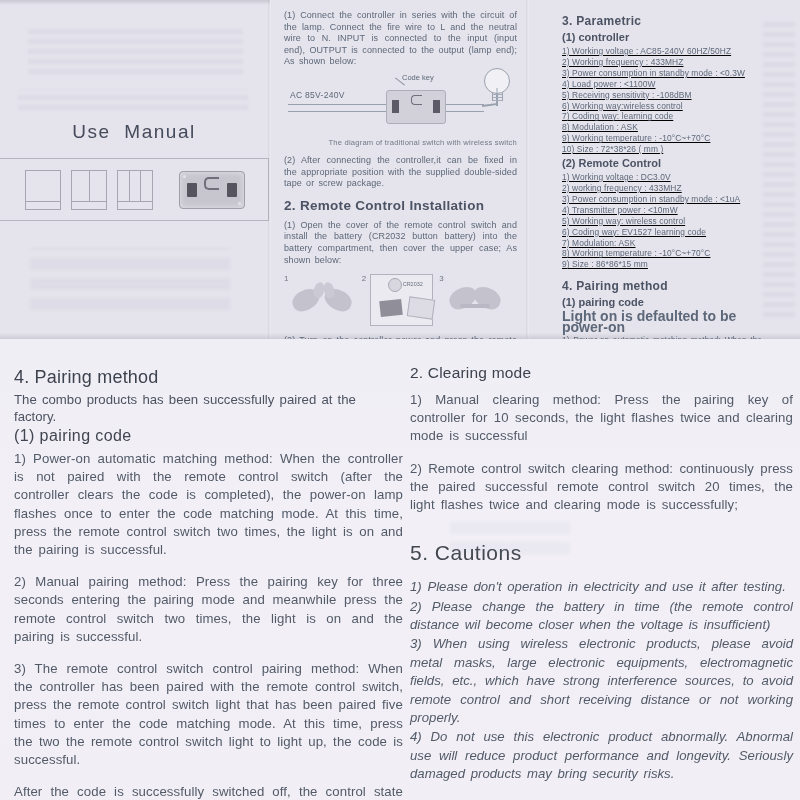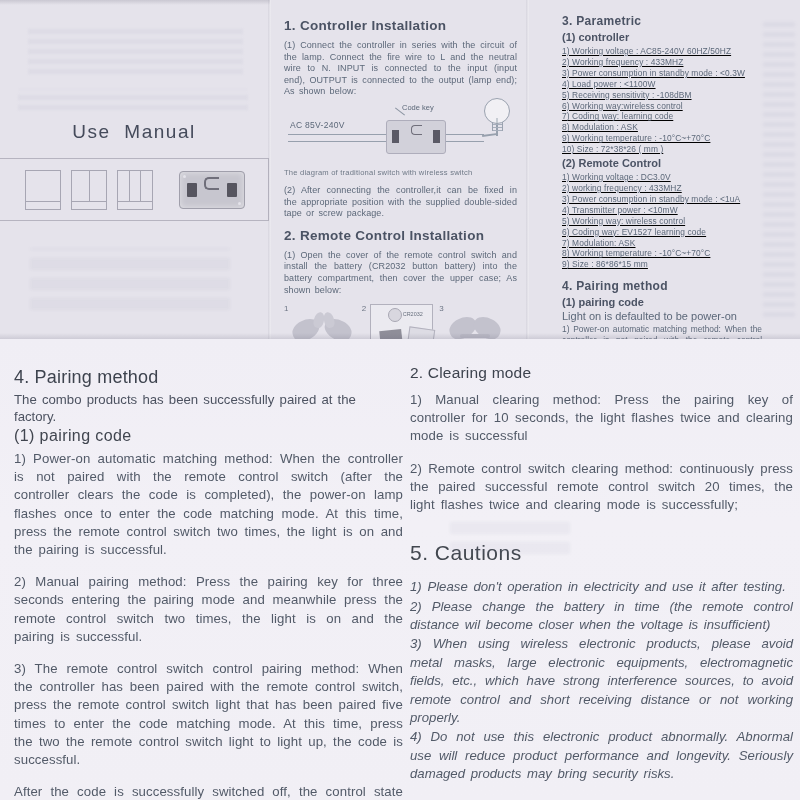--- a/index.html
+++ b/index.html
@@ -75,21 +75,21 @@
   .diagram .ctrl-box .keyglyph { position:absolute; left:24px; top:4px; width:10px; height:8px;
     border:1.5px solid #6f6e7a; border-right:none; border-radius:4px 0 0 4px; }
   .diagram .codekey-label { position:absolute; left:118px; top:-3px; font-size:7.5px; color:#5c6879; }
   .diagram .codekey-line { position:absolute; left:110px; top:5px; width:12px; height:1px;
     background:#8a93a1; transform:rotate(38deg); }
   .diagram .bulb { position:absolute; left:200px; top:-8px; width:24px; height:24px;
     border:1.2px solid #9aa2af; border-radius:50%; background:rgba(255,255,255,.45); }
   .diagram .bulb-base { position:absolute; left:208px; top:16px; width:9px; height:9px;
     background:repeating-linear-gradient(0deg,#a6aebb 0 1.5px, transparent 1.5px 3px);
     border-left:1px solid #9aa2af; border-right:1px solid #9aa2af; }
-  .caption { font-size:7.6px; color:#6f7987; text-align:left; margin:4px 0 8px; letter-spacing:.2px; }
+  .caption { font-size:7.6px; color:#6f7987; text-align:right; margin:4px 0 8px; letter-spacing:.2px; }
 
   .steps-row { display:flex; align-items:stretch; margin:8px 0 9px; height:52px; }
   .step { position:relative; flex:1; margin-right:6px; }
   .step .num { position:absolute; left:0px; top:0px; font-size:8px; color:#6d7685; }
   .step2-frame { position:absolute; inset:0 0 0 8px; border:1px solid #b2b1bd; background:rgba(255,255,255,.25); }
   .wing { position:absolute; width:28px; height:20px; background:#c3c2cd;
     border-radius:58% 42% 64% 36% / 55% 45% 60% 40%; }
   .wing.l { transform:rotate(-18deg); } .wing.r { transform:rotate(18deg) scaleX(-1); }
   .pincer { position:absolute; width:10px; height:16px; background:#cbcad4; border-radius:50% 50% 40% 40%; }
   .battery { position:absolute; width:12px; height:12px; border-radius:50%; background:#d8d7df; border:1px solid #a8a7b3; }
@@ -98,21 +98,21 @@
   .lid { position:absolute; width:24px; height:18px; background:#dddce4; border:1px solid #b2b1bd; transform:rotate(8deg); }
   .slot-bar { position:absolute; width:30px; height:4px; background:#b9b8c4; border-radius:2px; }
 
   
   .right-panel { position:absolute; left:528px; top:0; width:272px; height:339px;
     padding:10px 38px 0 34px; box-sizing:border-box; }
   .h-right { font-size:12px; font-weight:600; color:#4b5364; margin:4px 0 3px; letter-spacing:.3px; }
   .sub-right { font-size:11px; font-weight:600; color:#4b5364; margin:2px 0 3px; }
   .spec-list { margin:0 0 2px; padding:0; list-style:none;text-decoration:underline; }
   .spec-list li { font-size:8.4px; line-height:10.9px; color:#5c6879; letter-spacing:.1px; }
-  .note-right { font-size:11px; line-height:11px; color:#5c6879; margin:1px 0 2px; }
+  .note-right { font-size:14px; line-height:11px; color:#5c6879; margin:1px 0 2px;font-weight:bold; }
   .p-right { font-size:8.4px; line-height:11px; color:#5c6879; text-align:justify; word-spacing:1.2px; margin:0; }
   .margin-smudge { position:absolute; right:5px; top:22px; width:32px; height:300px;
     filter:blur(1.4px); opacity:.55;
     background:repeating-linear-gradient(0deg, transparent 0 5px, rgba(130,132,165,.16) 5px 10px); }
 
   
   .bottom-sheet { position:absolute; left:0; top:339px; width:800px; height:461px;
     background:linear-gradient(180deg,#f0eef5 0%, #f2f0f6 40%, #f1eff5 100%); }
   .bl-col { position:absolute; left:14px; top:28px; width:389px; }
   .br-col { position:absolute; left:410px; top:25px; width:383px; }
@@ -167,21 +167,20 @@
           <span class="terminal right"></span>
           <span class="clip"></span>
         </div>
       </div>
       <div class="smudge big" style="left:30px; top:235px; width:200px; height:70px;"></div>
     </div>
 
     <div class="fold fold-1"></div>
 
     <div class="mid-panel">
-      <div class="h-top">1. Controller Installation</div>
       <p class="p-top">(1) Connect the controller in series with the circuit of the lamp. Connect the fire wire to L and the neutral wire to N. INPUT is connected to the input (input end), OUTPUT is connected to the output (lamp end); As shown below:</p>
 
       <div class="diagram">
         <div class="wire w1"></div>
         <div class="wire w2"></div>
         <div class="wire w3"></div>
         <div class="vwire"></div>
         <div class="ac-label">AC 85V-240V</div>
         <div class="ctrl-box">
           <span class="terminal left"></span>

